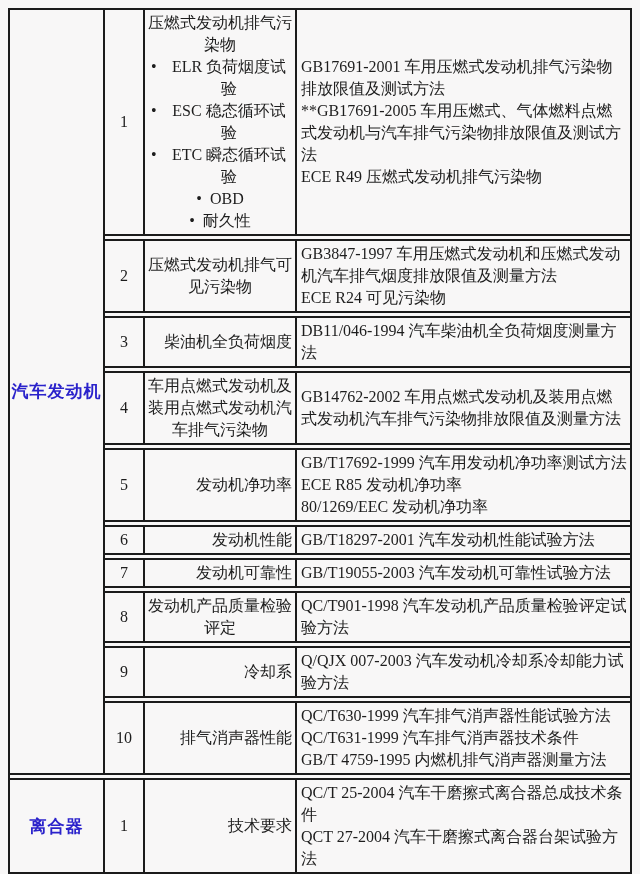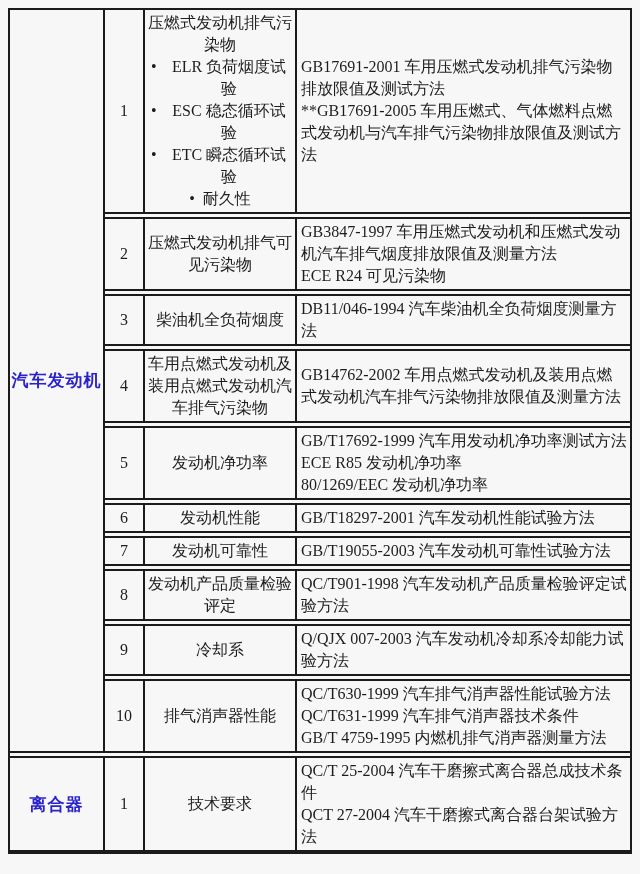--- a/index.html
+++ b/index.html
@@ -52,21 +52,21 @@
   .cell{box-sizing:border-box;}
   .cell.num{
     flex:0 0 40px;
     border-right:2px solid var(--border);
     display:flex;align-items:center;justify-content:center;
     font-size:16px;
   }
   .cell.item{
     flex:0 0 152px;
     border-right:2px solid var(--border);
-    display:flex;flex-direction:column;align-items:center;justify-content:center;
+    display:flex;flex-direction:column;align-items:flex-end;justify-content:center;
     text-align:center;
     padding:2px 3px;
     font-size:16px;line-height:22px;
   }
   .cell.stds{
     flex:1;min-width:0;
     display:flex;flex-direction:column;justify-content:center;
     padding:2px 3px 2px 4px;
     font-size:16px;line-height:22px;
     text-align:left;
@@ -102,26 +102,28 @@
               <ul class="bullets">
                 <li class="lv1">
                   <span class="txt">ELR 负荷烟度试验</span>
                 </li>
                 <li class="lv1">
                   <span class="txt">ESC 稳态循环试验</span>
                 </li>
                 <li class="lv1">
                   <span class="txt">ETC 瞬态循环试验</span>
                 </li>
+                <li class="lv2"><span class="txt">OBD</span></li>
                 <li class="lv2"><span class="txt">耐久性</span></li>
               </ul>
             </div>
     <div class="cell stds">
               <div class="std-line">GB17691-2001 车用压燃式发动机排气污染物排放限值及测试方法</div>
               <div class="std-line">**GB17691-2005 车用压燃式、气体燃料点燃式发动机与汽车排气污染物排放限值及测试方法</div>
+              <div class="std-line">ECE R49 压燃式发动机排气污染物</div>
             </div>
   </div>
 
   <div class="row">
     <div class="cell num">
       <span>2</span>
     </div>
     <div class="cell item">
               <div>压燃式发动机排气可见污染物</div>
             </div>

